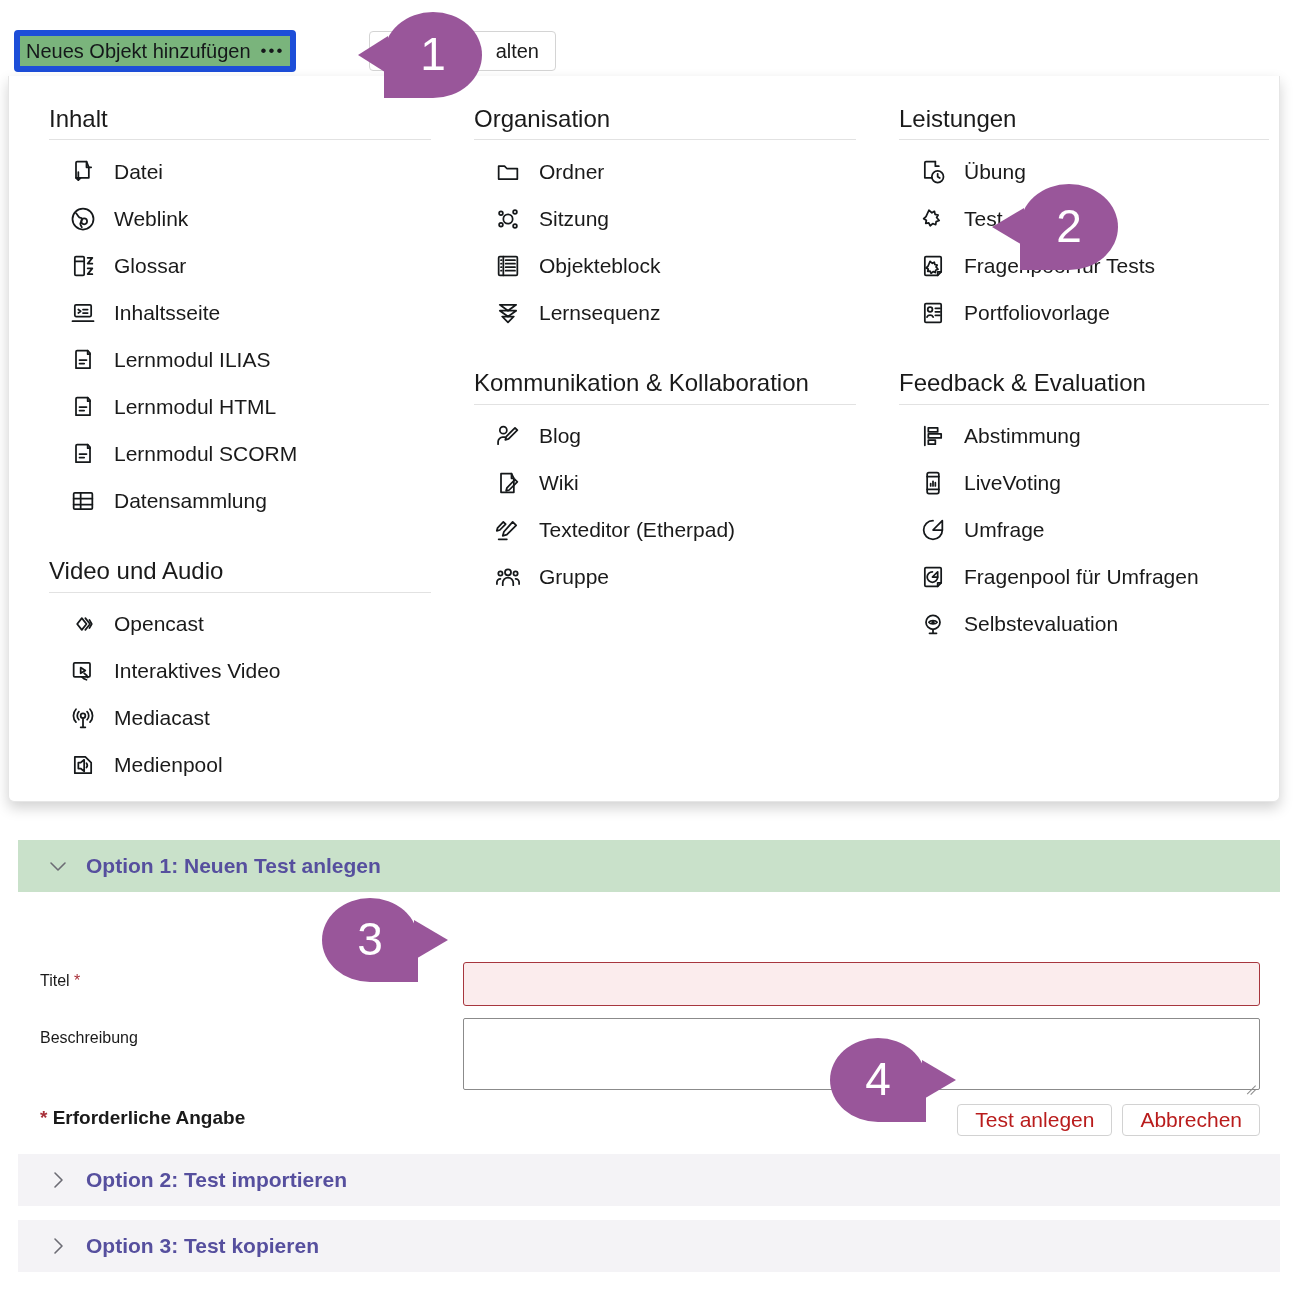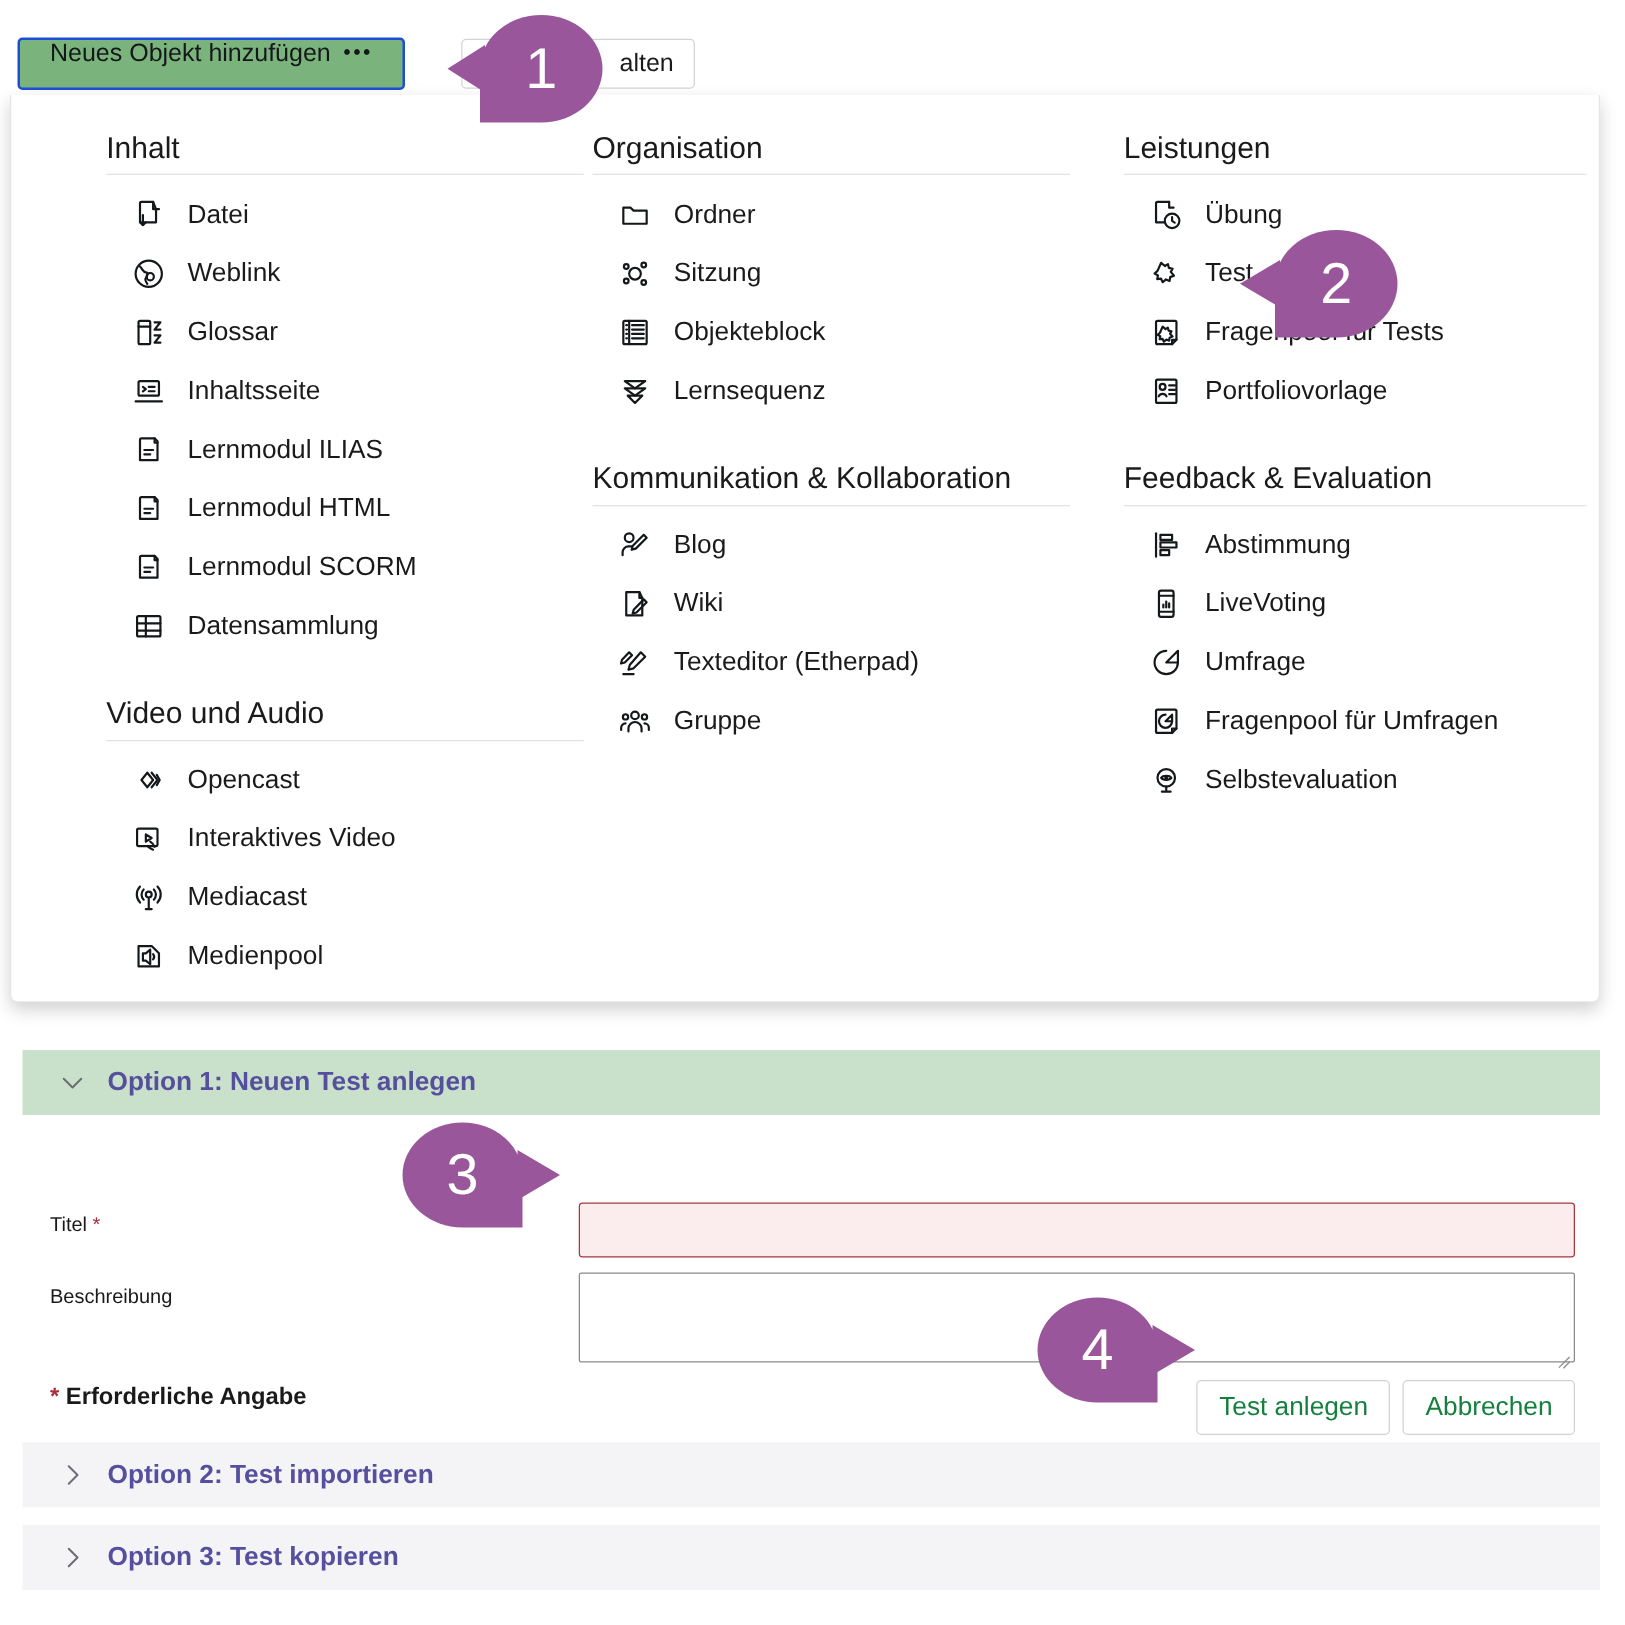--- a/index.html
+++ b/index.html
@@ -13,24 +13,24 @@
   }
 
   
   #toolbar {
     position: absolute; left: 0; top: 0;
     width: 1300px; height: 80px;
   }
   .btn-add {
     position: absolute; left: 14px; top: 30px;
     height: 42px;
-    display: flex; align-items: flex-start;
-    padding: 0 24px;
+    display: flex; align-items: center;
+    padding: 0 6px;
     background: #7ab47c;
-    border: 2px solid #1d4ed8;
+    border: 6px solid #1d4ed8;
     border-radius: 4px;
     font-size: 20px;
     color: #15181a;
     white-space: nowrap;
   }
   .btn-add .dots { margin-left: 10px; letter-spacing: 2px; font-size: 17px; }
   .btn-manage {
     position: absolute; left: 369px; top: 31px;
     height: 40px; width: 187px;
     display: flex; align-items: center; justify-content: flex-end;
@@ -48,21 +48,21 @@
   #dropdown {
     position: absolute; left: 8px; top: 76px;
     width: 1272px; height: 726px;
     background: #ffffff;
     border: 1px solid #e6e6e6;
     border-top: none;
     border-radius: 0 0 6px 6px;
     box-shadow: 0 6px 14px rgba(0,0,0,0.18);
   }
   .col { position: absolute; top: 28px; }
-  #col-1 { left: 40px;  width: 382px; margin-left: 36px; }
+  #col-1 { left: 40px;  width: 382px; }
   #col-2 { left: 465px; width: 382px; }
   #col-3 { left: 890px; width: 370px; }
 
   .sec-title {
     font-size: 24px;
     font-weight: 400;
     color: #1a1a1a;
     line-height: 1.22;
     padding-bottom: 6px;
     border-bottom: 1px solid #e2e2e2;
@@ -142,28 +142,28 @@
     position:absolute; right:1px; display:block;
     height:1px; background:#8b8b8b; transform-origin: right bottom;
     transform: rotate(-45deg);
   }
 
   #btn-row {
     position: absolute; right: 20px; top: 212px;
     display: flex; gap: 10px;
   }
   .fbtn {
-    height: 44px;
+    height: 32px;
     display: flex; align-items: center;
     padding: 0 17px;
     background: #ffffff;
     border: 1px solid #d2d2d2;
     border-radius: 4px;
     font-size: 21px;
-    color: #15803d;
+    color: #b91c1c;
     white-space: nowrap;
   }
 
   .acc-spacer { height: 14px; background: #ffffff; }
 
   
   .marker {
     position: absolute;
     color: #ffffff;
     font-size: 46px;

